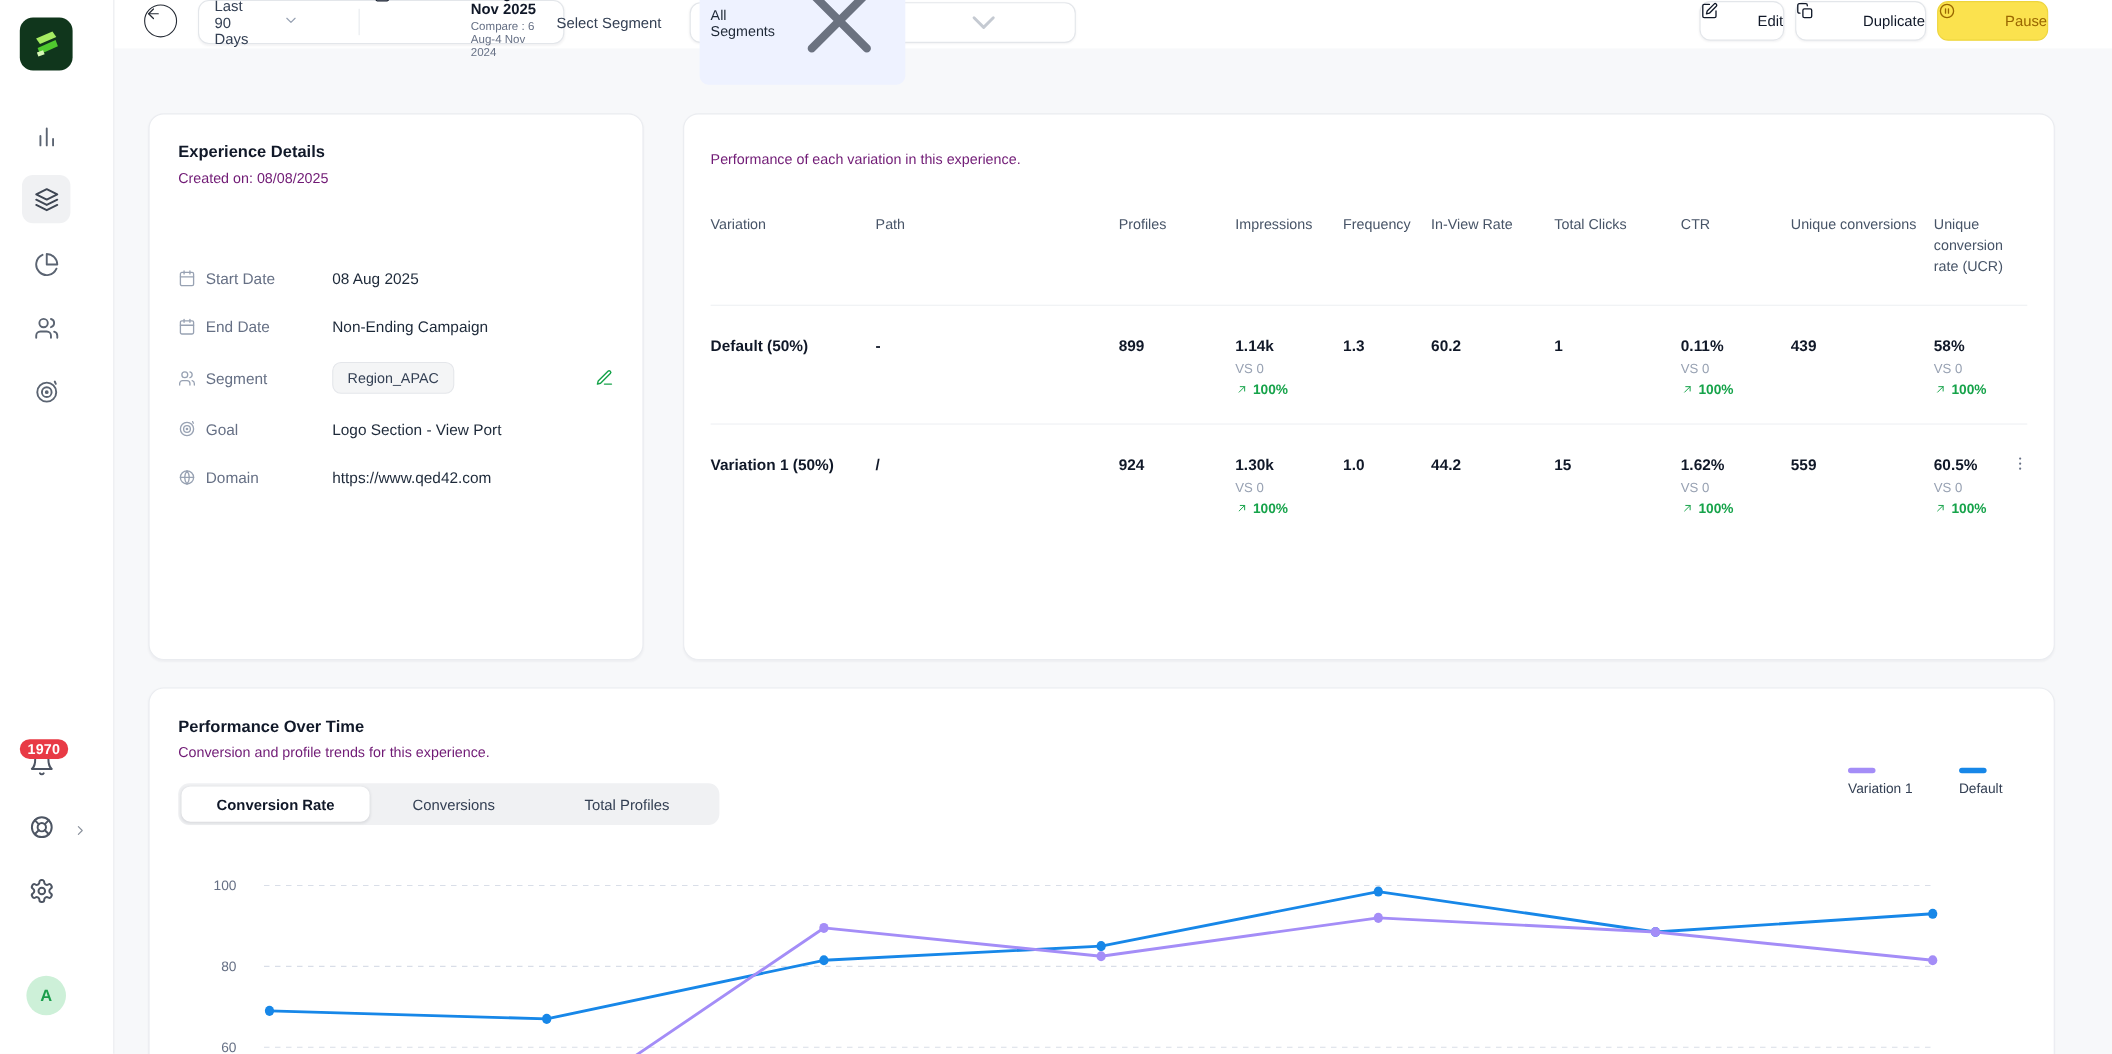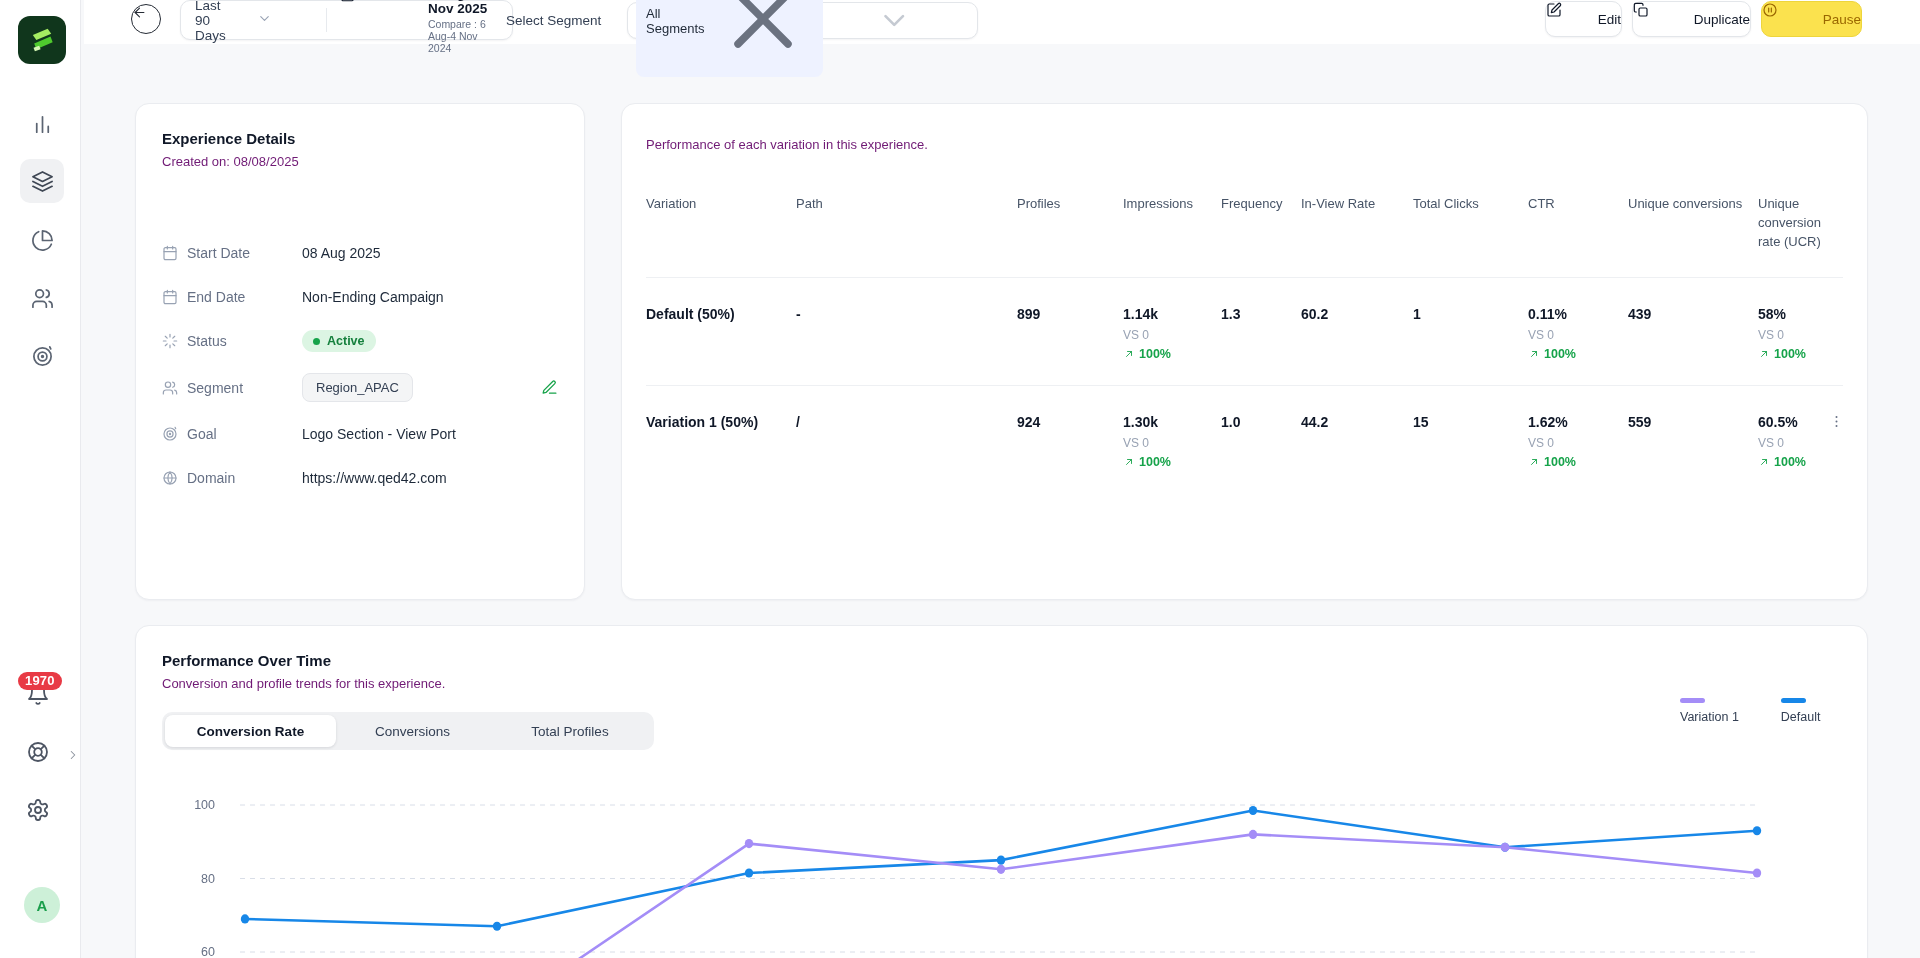--- a/index.html
+++ b/index.html
@@ -1,21 +1,21 @@
 <!DOCTYPE html>
 <html><head>
 <meta charset="utf-8">
 <style>
   * { margin:0; padding:0; box-sizing:border-box; }
   html,body { width:1920px; height:958px; overflow:hidden; }
   body { font-family:"Liberation Sans","DejaVu Sans",sans-serif; background:#f7f8fa; color:#101828; }
   #app { position:absolute; inset:0; width:1920px; height:958px; }
 
   
-  .sidebar { position:absolute; left:0; top:0; width:81px; height:958px; background:#ffffff; border-right:1px solid #e9eaee; z-index:30; }
+  .sidebar { position:absolute; left:0; top:0; width:104px; height:958px; background:#ffffff; border-right:1px solid #e9eaee; z-index:30; }
   .logo { position:absolute; left:18px; top:16px; width:48px; height:48px; border-radius:12px; background:#10361c; display:flex; align-items:center; justify-content:center; cursor:pointer; }
   .nav-item { position:absolute; left:20px; width:44px; height:44px; border-radius:10px; display:flex; align-items:center; justify-content:center; color:#5b6472; cursor:pointer; }
   .nav-item.active { background:#f0f1f3; color:#3f4754; }
   .nav-item svg { width:23px; height:23px; }
   .side-bottom-item { position:absolute; left:26px; width:32px; height:32px; display:flex; align-items:center; justify-content:center; color:#4d5563; cursor:pointer; }
   .side-bottom-item svg { width:24px; height:24px; }
   .notif-badge { position:absolute; left:18px; top:672px; background:#e83a45; color:#fff; font-size:13px; font-weight:700; padding:1px 7px 2px; border-radius:11px; z-index:2; letter-spacing:.2px; }
   .side-chevron { position:absolute; left:66px; top:748px; color:#8a919c; width:14px; height:14px; cursor:pointer; }
   .side-chevron svg { width:14px; height:14px; }
   .avatar { position:absolute; left:24px; top:887px; width:36px; height:36px; border-radius:50%; background:#cdf0d8; color:#1a9e4b; font-weight:700; font-size:15px; display:flex; align-items:center; justify-content:center; cursor:pointer; }
@@ -246,32 +246,20 @@
         </div>
         <div class="exp-row">
           <div class="exp-row-label">
             <span style="width:16px;height:16px;display:block;flex:none;"><svg viewBox="0 0 24 24" width="100%" height="100%" fill="none" stroke="currentColor" stroke-width="1.8" stroke-linecap="round" stroke-linejoin="round">
                 <rect x="3" y="4" width="18" height="18" rx="2"></rect>
                 <path d="M16 2v4M8 2v4M3 10h18"></path>
               </svg></span>
             <span>End Date</span>
           </div>
           <span class="exp-row-value">Non-Ending Campaign</span>
-        </div>
-        <div class="exp-row">
-          <div class="exp-row-label">
-            <span style="width:16px;height:16px;display:block;flex:none;"><svg viewBox="0 0 24 24" width="100%" height="100%" fill="none" stroke="currentColor" stroke-width="1.8" stroke-linecap="round" stroke-linejoin="round">
-                <path d="M12 2v4M12 18v4M4.9 4.9l2.9 2.9M16.2 16.2l2.9 2.9M2 12h4M18 12h4M4.9 19.1l2.9-2.9M16.2 7.8l2.9-2.9"></path>
-              </svg></span>
-            <span>Status</span>
-          </div>
-          <span class="badge-active">
-            <span class="dot"></span>
-            <span>Active</span>
-          </span>
         </div>
         <div class="exp-row">
           <div class="exp-row-label">
             <span style="width:16px;height:16px;display:block;flex:none;"><svg viewBox="0 0 24 24" width="100%" height="100%" fill="none" stroke="currentColor" stroke-width="1.8" stroke-linecap="round" stroke-linejoin="round">
                 <path d="M16 21v-2a4 4 0 0 0-4-4H6a4 4 0 0 0-4 4v2"></path>
                 <circle cx="9" cy="7" r="4"></circle>
                 <path d="M22 21v-2a4 4 0 0 0-3-3.87"></path>
                 <path d="M16 3.13a4 4 0 0 1 0 7.75"></path>
               </svg></span>
             <span>Segment</span>

